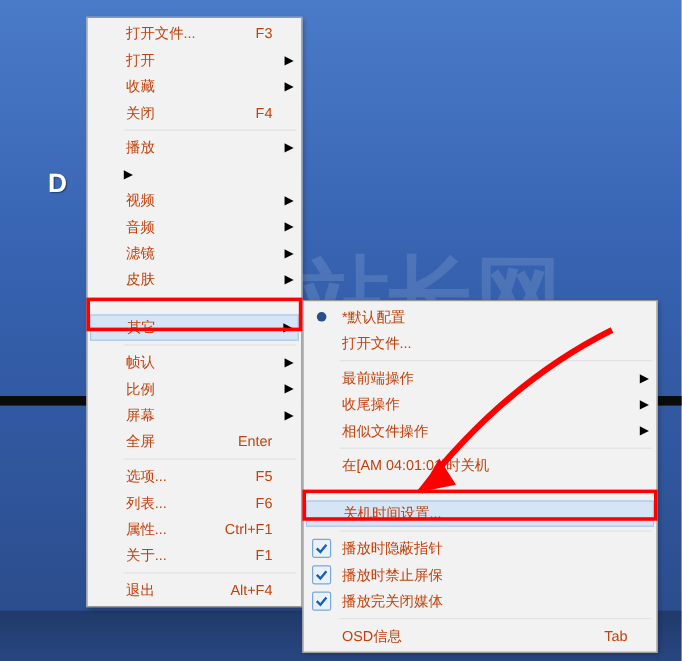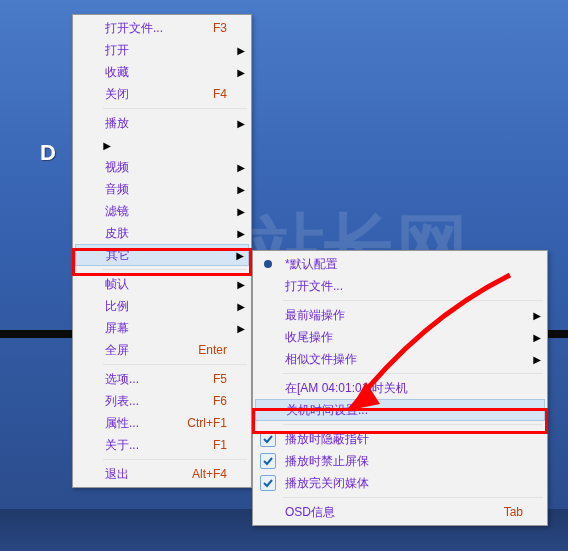--- a/index.html
+++ b/index.html
@@ -62,32 +62,32 @@
   width: 296px;
 }
 .menu-row {
   display: flex;
   align-items: center;
   height: 22px;
   padding: 0 2px 0 0;
   position: relative;
   white-space: nowrap;
 }
-.menu-row.hl { background: #d6e5f5; border: 1px solid #a8c8e4; }
+.menu-row.hl { background: #d6e5f5; border: 1px solid #a8c8e4; margin-top: 18px; }
 .menu-row .gutter {
   width: 26px;
   display: flex;
   align-items: center;
   justify-content: center;
   flex-shrink: 0;
 }
 .menu-row .label {
   flex: 1 1 auto;
   padding-left: 4px;
-  color: #6d28d9;
+  color: #c2410c;
 }
 .menu-row .short {
   color: #c2410c;
   padding-right: 8px;
 }
 .menu-row .arrow {
   width: 12px;
   text-align: center;
   font-size: 10px;
   color: #000;

